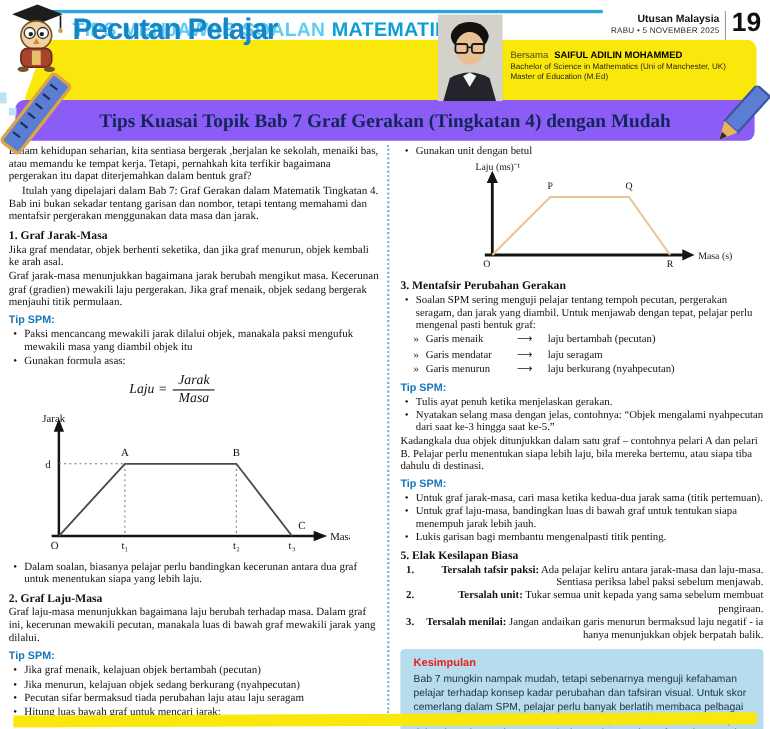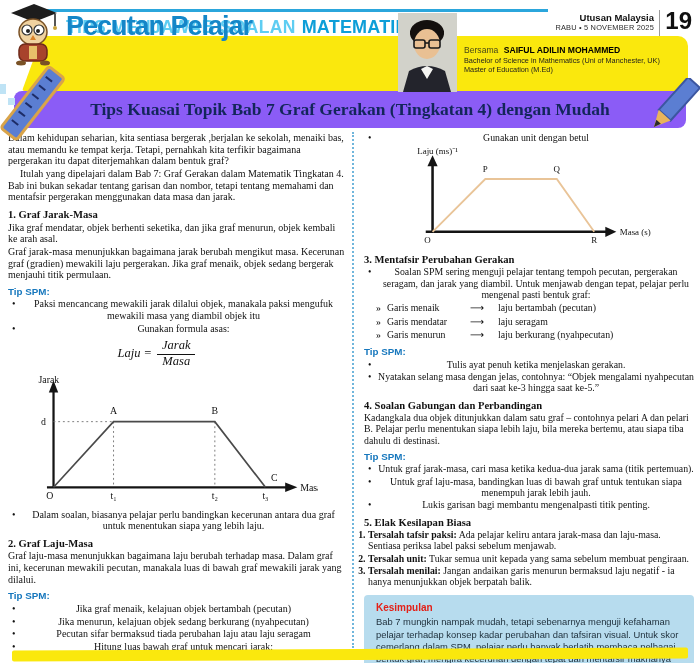--- a/index.html
+++ b/index.html
@@ -50,37 +50,37 @@
   .col-left  { width:342px; padding-right:5px; font-size:10px; line-height:1.17; }
   .col-divider { border-left:2px dotted #70b6dc; margin:0 2px; }
   .col-right { flex:1; padding-left:8px; font-size:9.8px; line-height:1.16; }
 
   p.body { margin-bottom:1px; }
   .indent { text-indent:12px; }
   .sec-h { font-weight:700; font-size:10.6px; margin-top:6px; }
   .tip-label { color:#1677bd; font-weight:700; font-family:"Liberation Sans", sans-serif;
                font-size:9.8px; margin-top:5px; margin-bottom:1px; }
   ul.tips { list-style:none; }
-  ul.tips > li { position:relative; padding-left:14px; margin-bottom:1px;text-align:center; }
+  ul.tips > li { position:relative; padding-left:14px; margin-bottom:1px; }
   ul.tips > li::before { content:"•"; position:absolute; left:4px; }
 
   .formula { display:flex; justify-content:center; align-items:center; gap:5px;
              font-style:italic; font-size:12.5px; margin:5px 40px 3px 0; }
   .frac { display:inline-flex; flex-direction:column; align-items:center; line-height:1.05; }
   .frac .num { padding:0 5px 1px; border-bottom:1px solid #111; }
 
   .graph1-wrap { margin:3px 0 2px 8px; }
-  .graph2-wrap { margin:2px 0 0 26px; }
+  .graph2-wrap { margin:2px 0 0 26px;text-align:center; }
   svg text { font-family:"Liberation Serif", serif; fill:#111; }
 
   .map-row { display:flex; font-size:9.8px; line-height:1.35; margin-left:12px; }
   .map-from { width:94px; position:relative; padding-left:11px; }
   .map-from::before { content:"»"; position:absolute; left:0; }
   .map-arrow { width:28px; text-align:left; }
-  ol.mistakes { margin-left:4px; }
+  ol.mistakes { margin-left:15px;text-align:right; }
   ol.mistakes > li { margin-bottom:1px; }
   ol.mistakes > li::marker { font-weight:700; }
   .mistake-bold { font-weight:700; }
 
   .conclusion { background:#b7dcee; border-radius:4px; padding:7px 12px 9px; margin-top:7px; }
   .conclusion-h { color:#e32017; font-family:"Liberation Sans", sans-serif;
                   font-weight:700; font-size:10px; margin-bottom:3px; }
   .conclusion-p { font-family:"Liberation Sans", sans-serif; font-size:9.4px;
                   line-height:1.3; color:#1d2e3a; }
 
@@ -287,21 +287,20 @@
         <span class="map-arrow">⟶</span>
         <span class="map-to">laju berkurang (nyahpecutan)</span>
       </div>
 
       <div class="tip-label">Tip SPM:</div>
       <ul class="tips">
         <li>Tulis ayat penuh ketika menjelaskan gerakan.</li>
         <li>Nyatakan selang masa dengan jelas, contohnya: “Objek mengalami nyahpecutan dari saat ke-3 hingga saat ke-5.”</li>
       </ul>
 
-      <div class="sec-h">4. Soalan Gabungan dan Perbandingan</div>
       <p class="body">Kadangkala dua objek ditunjukkan dalam satu graf – contohnya pelari A dan pelari B. Pelajar perlu menentukan siapa lebih laju, bila mereka bertemu, atau siapa tiba dahulu di destinasi.</p>
 
       <div class="tip-label">Tip SPM:</div>
       <ul class="tips">
         <li>Untuk graf jarak-masa, cari masa ketika kedua-dua jarak sama (titik pertemuan).</li>
         <li>Untuk graf laju-masa, bandingkan luas di bawah graf untuk tentukan siapa menempuh jarak lebih jauh.</li>
         <li>Lukis garisan bagi membantu mengenalpasti titik penting.</li>
       </ul>
 
       <div class="sec-h">5. Elak Kesilapan Biasa</div>

